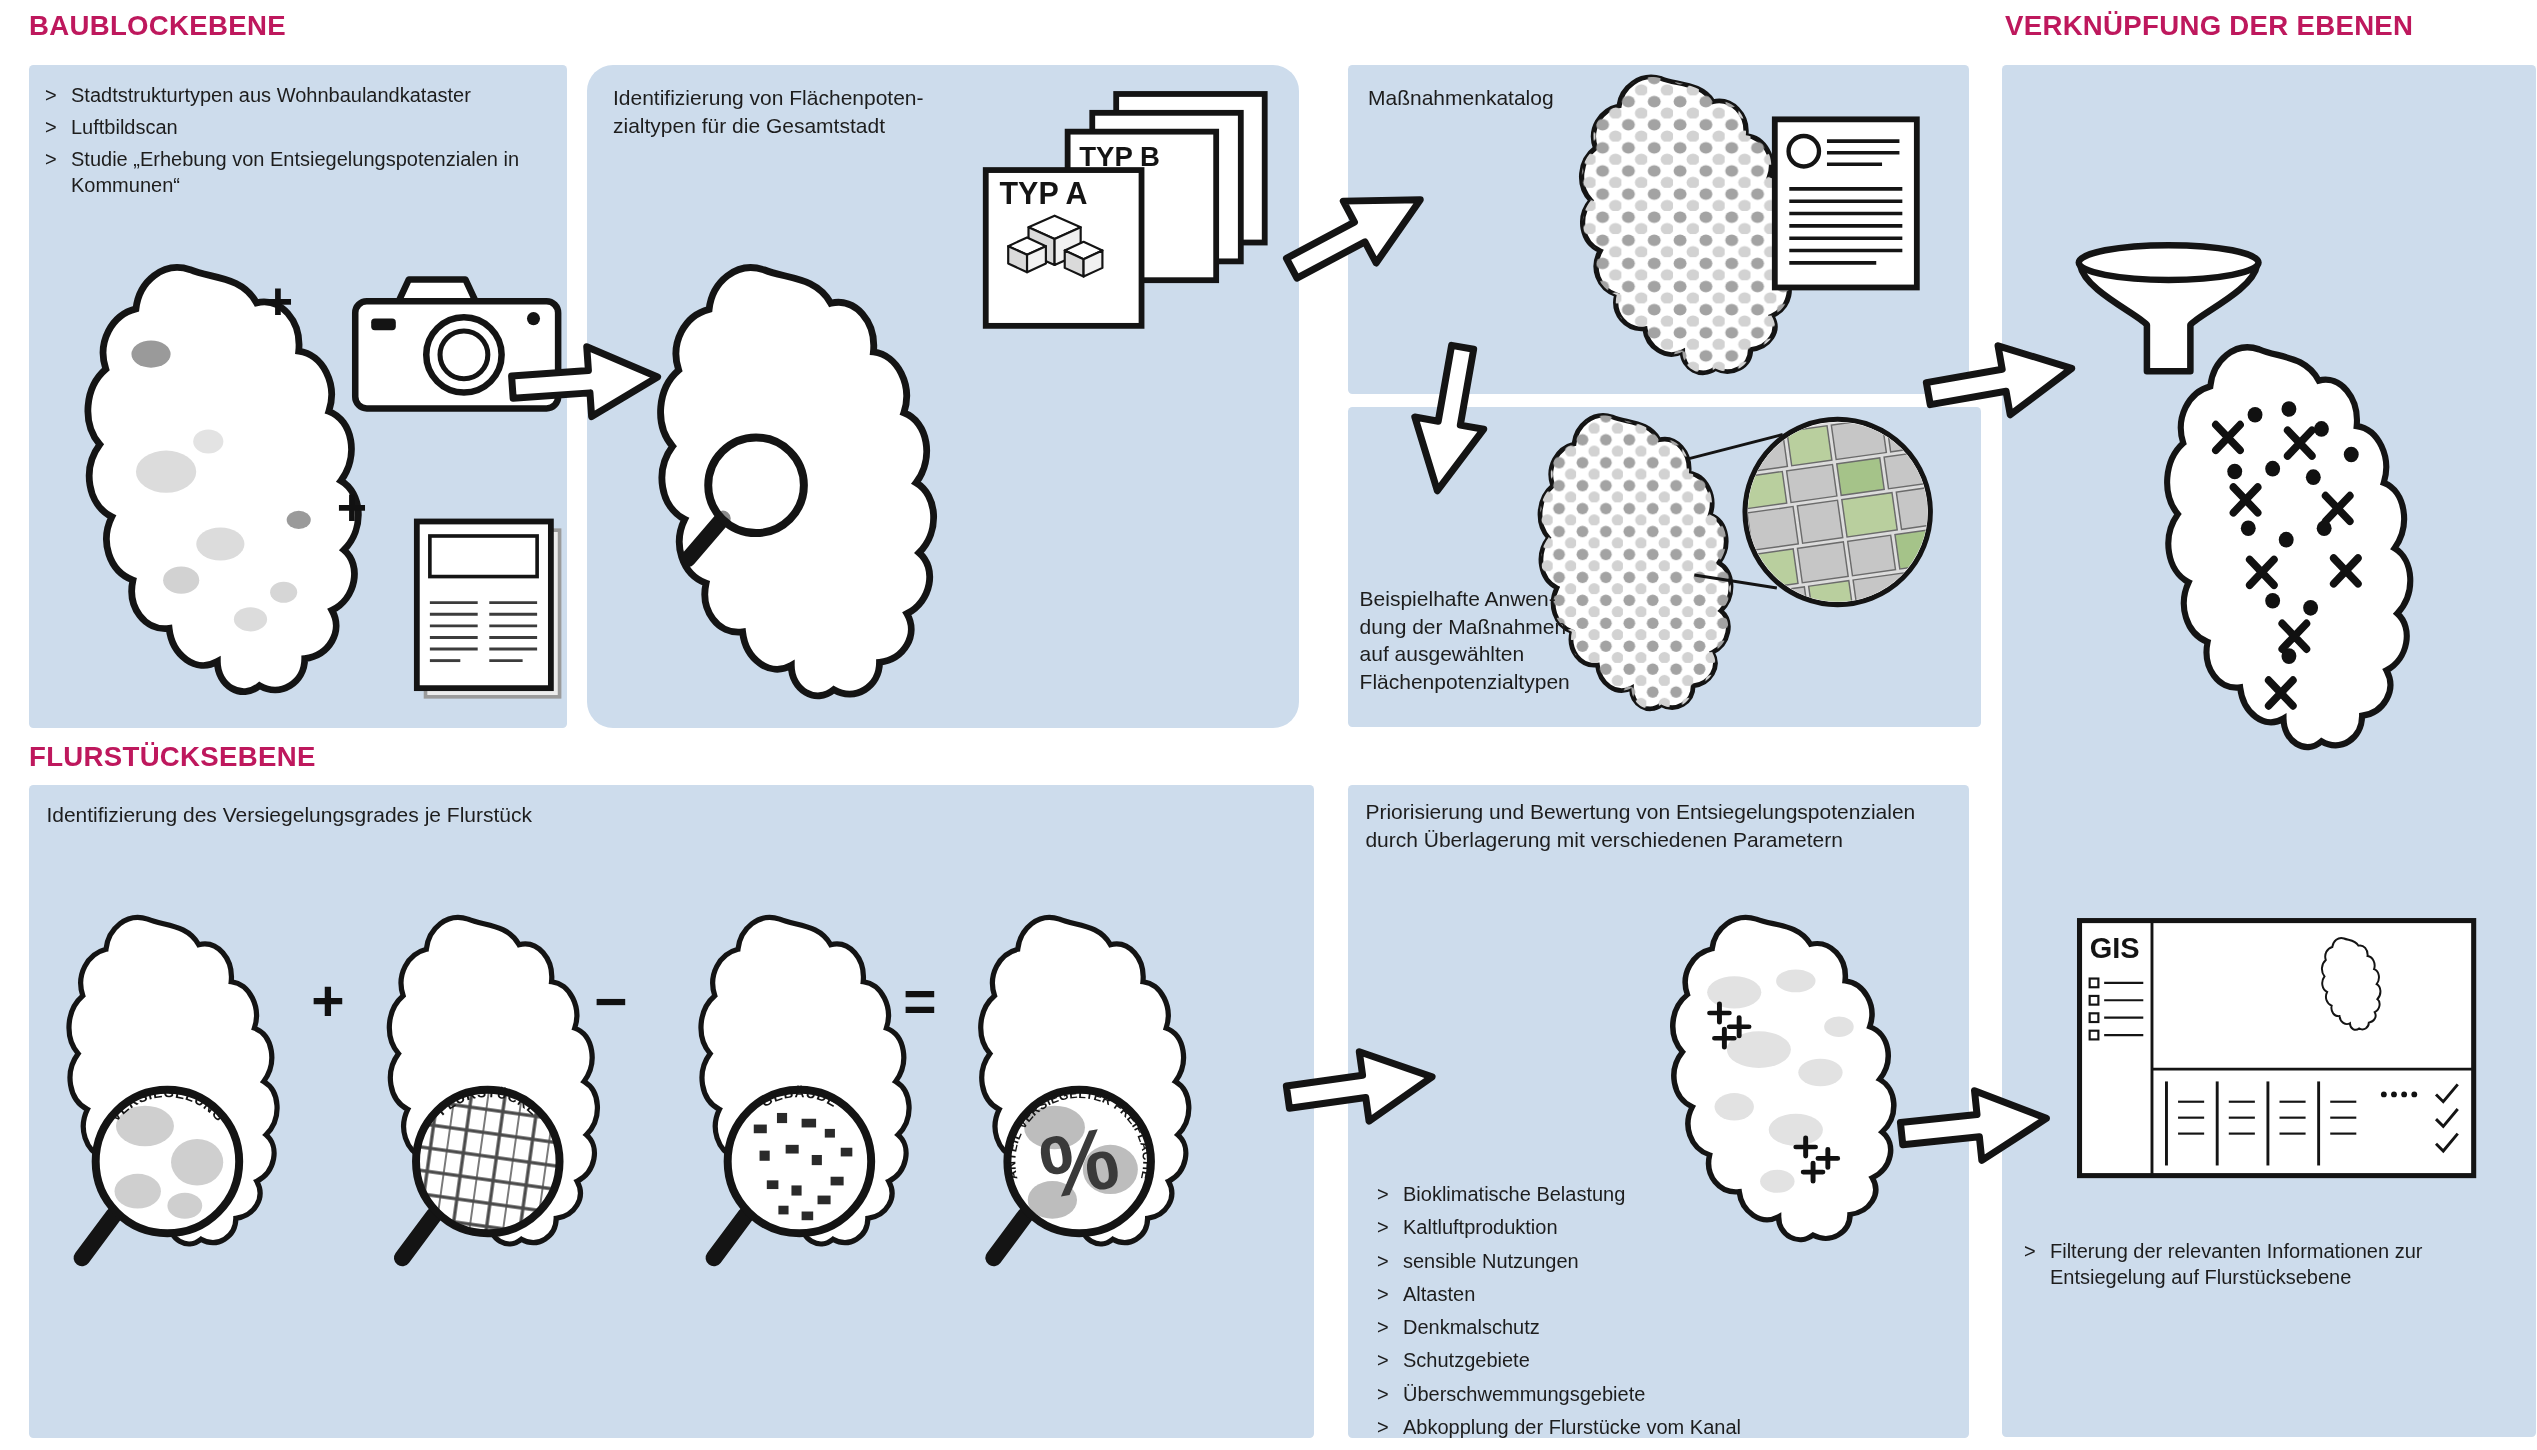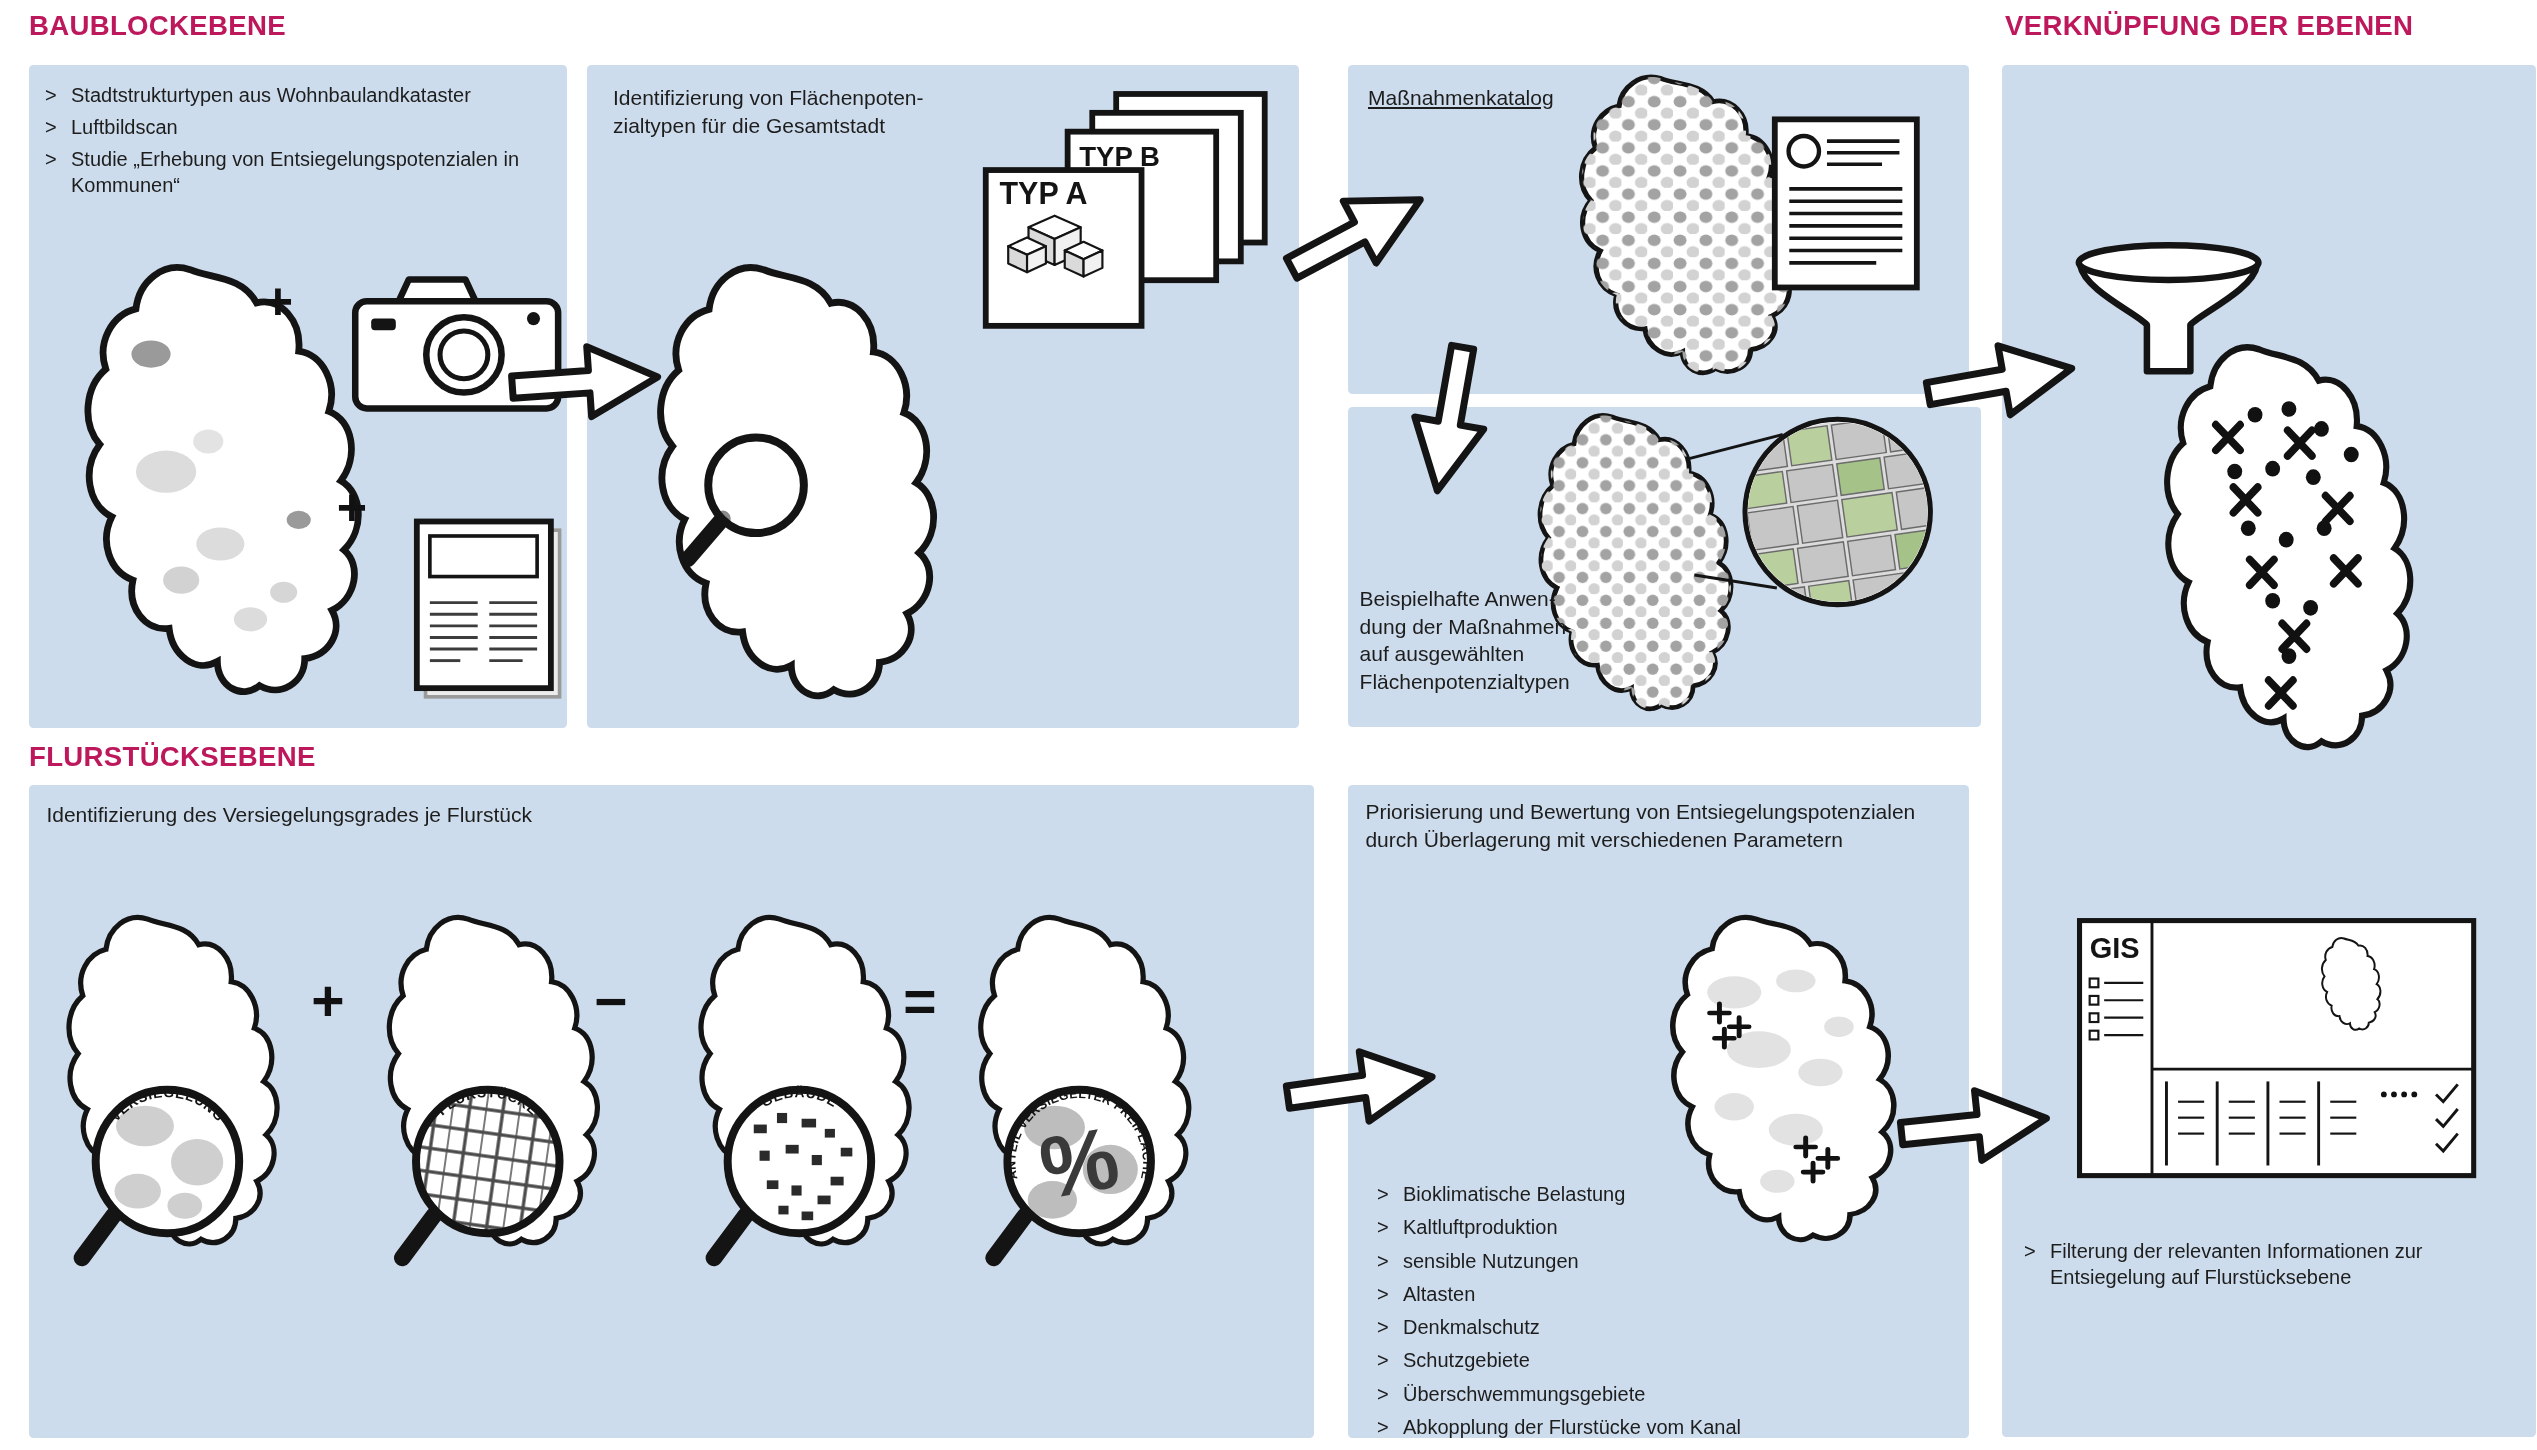--- a/index.html
+++ b/index.html
@@ -4,21 +4,21 @@
 <style>
   html,body{margin:0;padding:0;background:#fff;}
   .canvas{position:relative;width:2538px;height:1450px;background:#fff;overflow:hidden;
           font-family:"Liberation Sans",sans-serif;color:#1d1d1d;}
   .heading{position:absolute;margin:0;font-size:27.6px;font-weight:700;color:#be185d;letter-spacing:0.3px;z-index:3;}
   .h-baublock{left:29px;top:10px;}
   .h-verknuepfung{left:2005px;top:10px;}
   .h-flurstueck{left:29px;top:741px;}
   .panel{position:absolute;background:#cddcec;border-radius:4.4px;z-index:1;}
   .p-sources{left:29px;top:65px;width:538px;height:663px;}
-  .p-potential{left:587px;top:65px;width:712px;height:663px;}
+  .p-potential{left:587px;top:65px;width:712px;height:663px;border-radius:26px;}
   .p-catalog{left:1348px;top:65px;width:621px;height:329px;}
   .p-example{left:1348px;top:407px;width:621px;height:320px;padding-left:12px;}
   .p-merge{left:2002px;top:65px;width:534px;height:1372px;}
   .p-parcel{left:29px;top:785px;width:1285px;height:653px;}
   .p-priority{left:1348px;top:785px;width:621px;height:653px;}
   .panel-text{position:absolute;font-size:21px;line-height:1.32;white-space:pre-line;z-index:2;}
   .list{position:absolute;display:flex;flex-direction:column;gap:5.8px;z-index:2;}
   .li-row{display:flex;font-size:20px;line-height:1.3;}
   .li-marker{flex:0 0 26px;}
   .ill{position:absolute;z-index:1;overflow:visible;}
@@ -149,21 +149,21 @@
           <polygon points="52,42 52,66 26,78 26,54" fill="#f1f1f1"></polygon>
           <polygon points="78,48 104,36 130,48 104,60" fill="#fff"></polygon>
           <polygon points="78,48 78,72 104,84 104,60" fill="#dadada"></polygon>
           <polygon points="130,48 130,72 104,84 104,60" fill="#f1f1f1"></polygon>
         </g>
       </g>
     </svg>
   </section>
 
   <section class="panel p-catalog">
-    <div class="panel-text" style="left:20px;top:19px;text-decoration:underline;">Maßnahmenkatalog</div>
+    <div class="panel-text" style="left:20px;top:19px;">Maßnahmenkatalog</div>
     <svg class="ill" style="left:0;top:0;width:621px;height:329px;" viewBox="0 0 857 454">
       <g transform="translate(306,10) scale(1.62,1.45)">
         <use href="#blob" fill="#fff" stroke="#141414" stroke-width="4.5"></use>
         <g clip-path="url(#blob-clip)">
             <rect x="0" y="0" width="200" height="300" fill="url(#dotgrid)"></rect>
           </g>
       </g>
       <g transform="translate(589,75)">
         <rect x="0" y="0" width="196" height="232" fill="#fff" stroke="#141414" stroke-width="8"></rect>
         <circle cx="40" cy="44" r="21" fill="none" stroke="#141414" stroke-width="6"></circle>

